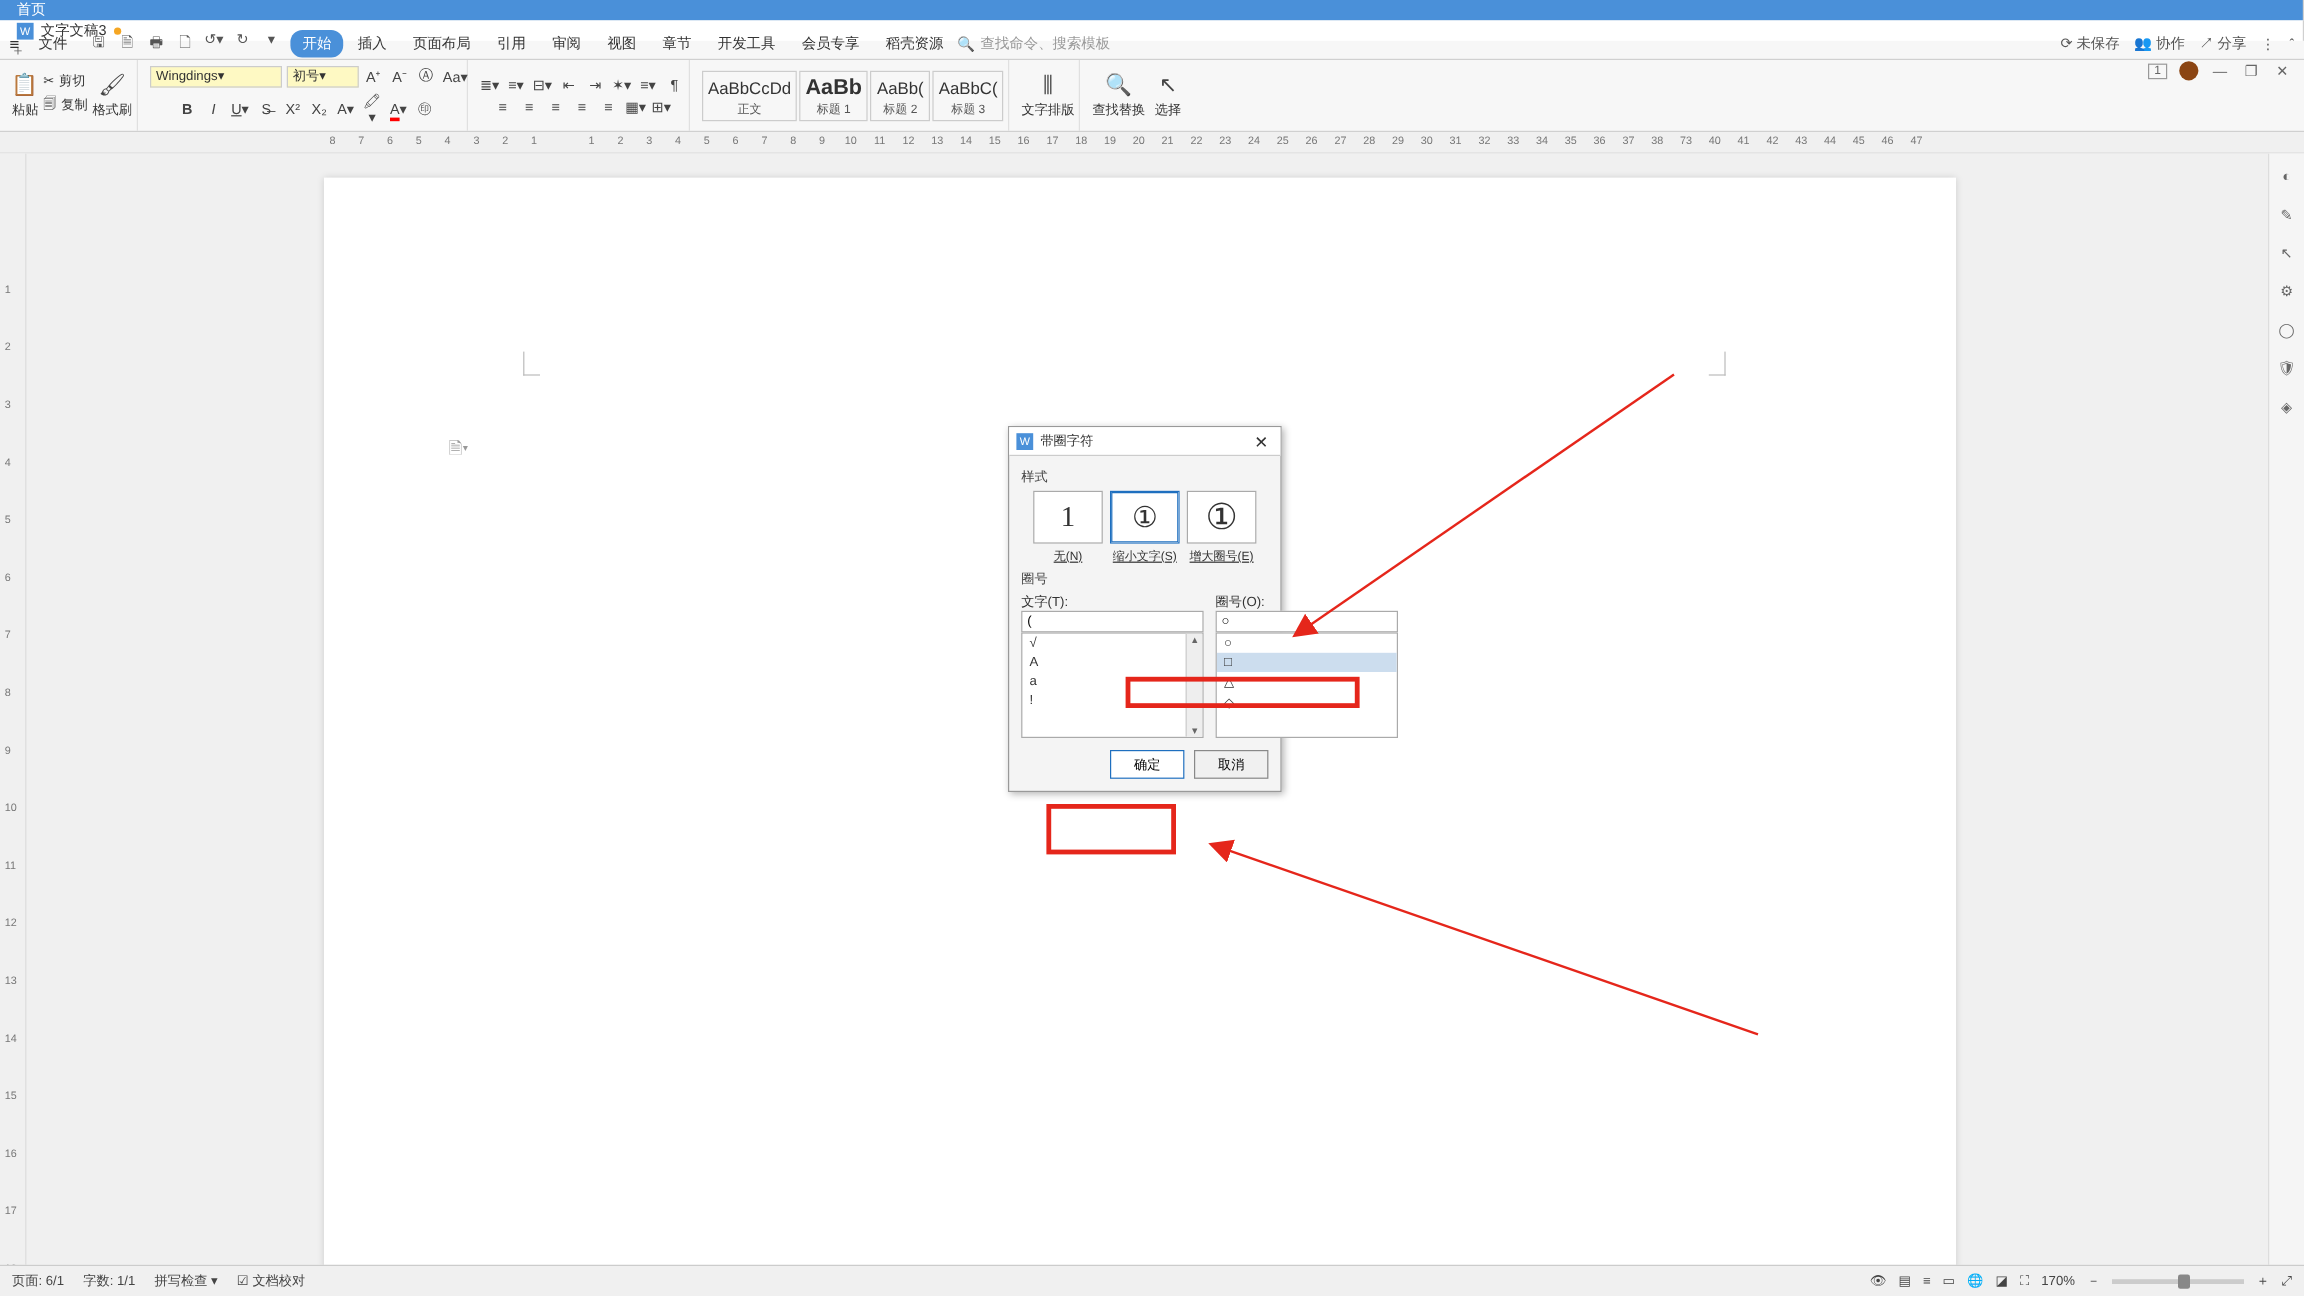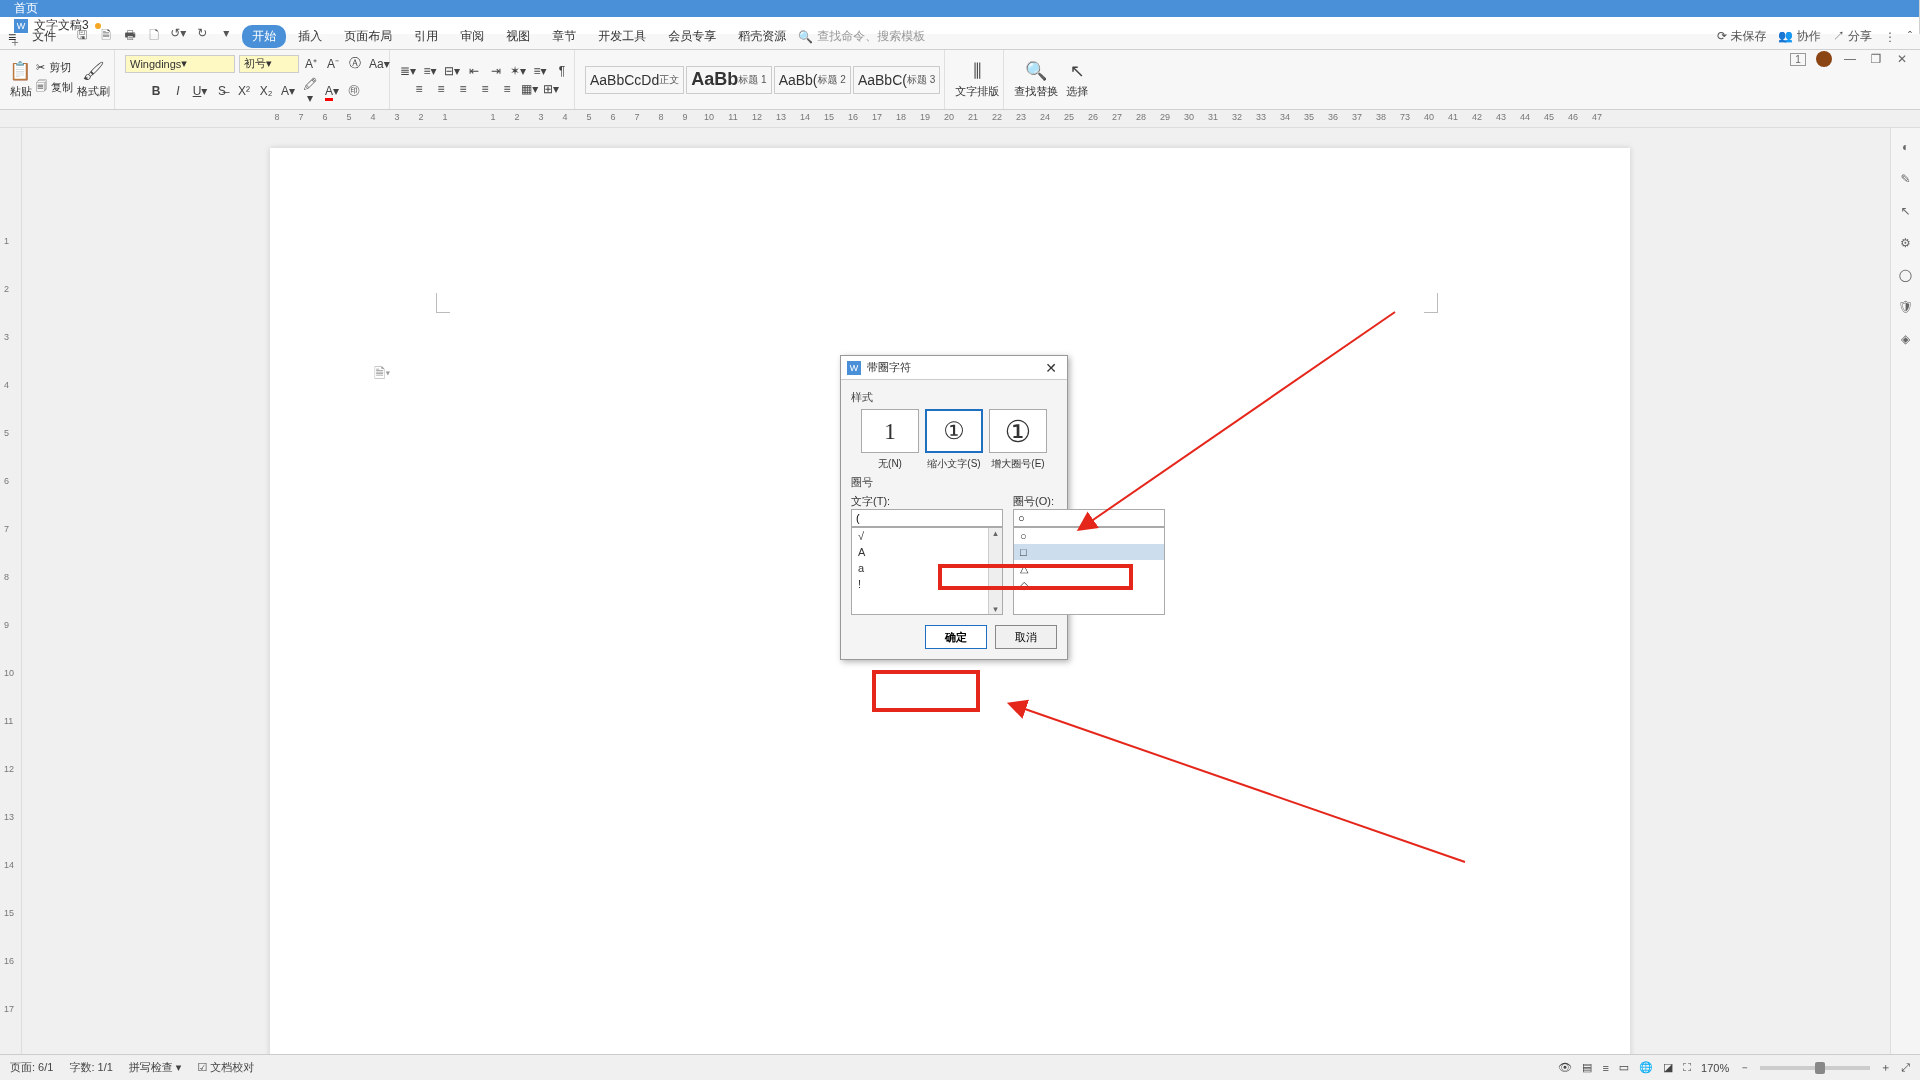--- a/index.html
+++ b/index.html
@@ -35,21 +35,21 @@
 .bigbtn { display:flex; flex-direction:column; align-items:center; font-size:11px; gap:2px; }
 .bigbtn .ic { width:22px; height:22px; display:flex; align-items:center; justify-content:center; font-size:18px; color:#444; }
 .clip { display:flex; align-items:flex-start; gap:4px; }
 .clip .col { display:flex; flex-direction:column; gap:3px; font-size:11px; }
 .clip .col span { display:flex; align-items:center; gap:4px; }
 .fontsel { display:flex; gap:4px; }
 .fontsel select,.fontsel .sel { border:1px solid #ccc; background:#fef9c3; height:18px; font-size:11px; padding:0 4px; display:flex; align-items:center; }
 .frow { display:flex; gap:6px; align-items:center; color:#444; }
 .frow span { width:16px; text-align:center; }
 .stylebox { display:flex; gap:2px; }
-.stylecard { border:1px solid #ccc; padding:2px 4px; display:flex; flex-direction:row; align-items:center; min-width:50px; }
+.stylecard { border:1px solid #ccc; padding:2px 4px; display:flex; flex-direction:column; align-items:center; min-width:50px; }
 .stylecard .prev { font-size:14px; height:22px; display:flex; align-items:center; }
 .stylecard .lab { font-size:10px; color:#555; }
 
 
 .ruler { height:18px; background:#f0f0f0; border-bottom:1px solid #ddd; position:relative; font-size:9px; color:#777; }
 .ruler .nums { position:absolute; left:265px; right:0; top:2px; display:flex; }
 .ruler .nums span { width:24px; text-align:center; }
 
 
 .workspace { position:absolute; top:128px; bottom:26px; left:0; right:0; background:#f0f0f0; display:flex; }
@@ -67,31 +67,31 @@
 .dialog { position:absolute; left:840px; top:355px; width:228px; background:#f4f4f4; border:1px solid #999; box-shadow:2px 2px 6px rgba(0,0,0,.3); font-size:11px; }
 .dlg-title { height:24px; background:#fff; display:flex; align-items:center; padding:0 6px; border-bottom:1px solid #ccc; }
 .dlg-title .ic { width:14px; height:14px; background:#4a90d9; color:#fff; font-size:9px; display:flex; align-items:center; justify-content:center; margin-right:6px; }
 .dlg-title .x { margin-left:auto; font-size:14px; padding:0 4px; }
 .dlg-body { padding:6px 10px 10px; }
 .sect-lab { margin:4px 0; color:#444; }
 .styleopts { display:flex; gap:6px; justify-content:center; }
 .sopt { display:flex; flex-direction:column; align-items:center; gap:4px; }
 .sopt .box { width:58px; height:44px; border:1px solid #aaa; background:#fff; display:flex; align-items:center; justify-content:center; font-size:24px; font-family:serif; }
 .sopt.sel .box { border:1px solid #1e6fbf; box-shadow:0 0 0 1px #1e6fbf inset; }
-.sopt .cap { font-size:10px; }
+.sopt .cap { font-size:10px;text-decoration:underline; }
 .listrow { display:flex; gap:10px; margin-top:4px; }
 .listcol { flex:1; display:flex; flex-direction:column; }
 .inp { border:1px solid #aaa; background:#fff; height:18px; padding:0 4px; font-size:11px; }
 .lst { border:1px solid #aaa; background:#fff; height:88px; overflow:hidden; position:relative; }
 .lst .it { padding:2px 6px; }
 .lst .it.sel { background:#cde; }
 .lst .sb { position:absolute; right:0; top:0; bottom:0; width:14px; background:#eee; border-left:1px solid #ccc; display:flex; flex-direction:column; justify-content:space-between; align-items:center; font-size:9px; color:#666; }
 .dlg-btns { display:flex; justify-content:flex-end; gap:8px; margin-top:10px; }
 .dlg-btns button { width:62px; height:24px; border:1px solid #888; background:#f0f0f0; font-size:11px; }
-.dlg-btns button.primary { border:1px solid #1e6fbf; background:#fff;font-weight:bold; }
+.dlg-btns button.primary { border:1px solid #1e6fbf; background:#fff; }
 
 
 .redbox { position:absolute; border:4px solid #e5261b; pointer-events:none; }
 .arrow { position:absolute; pointer-events:none; }
 
 
 .statusbar { position:absolute; bottom:0; left:0; right:0; height:26px; background:#f0f0f0; border-top:1px solid #ccc; display:flex; align-items:center; padding:0 10px; font-size:11px; gap:16px; color:#444; }
 .statusbar .right { margin-left:auto; display:flex; align-items:center; gap:10px; }
 .zoomslider { width:110px; height:4px; background:#ccc; position:relative; }
 .zoomslider .knob { position:absolute; left:50%; top:-4px; width:10px; height:12px; background:#888; border-radius:2px; }

